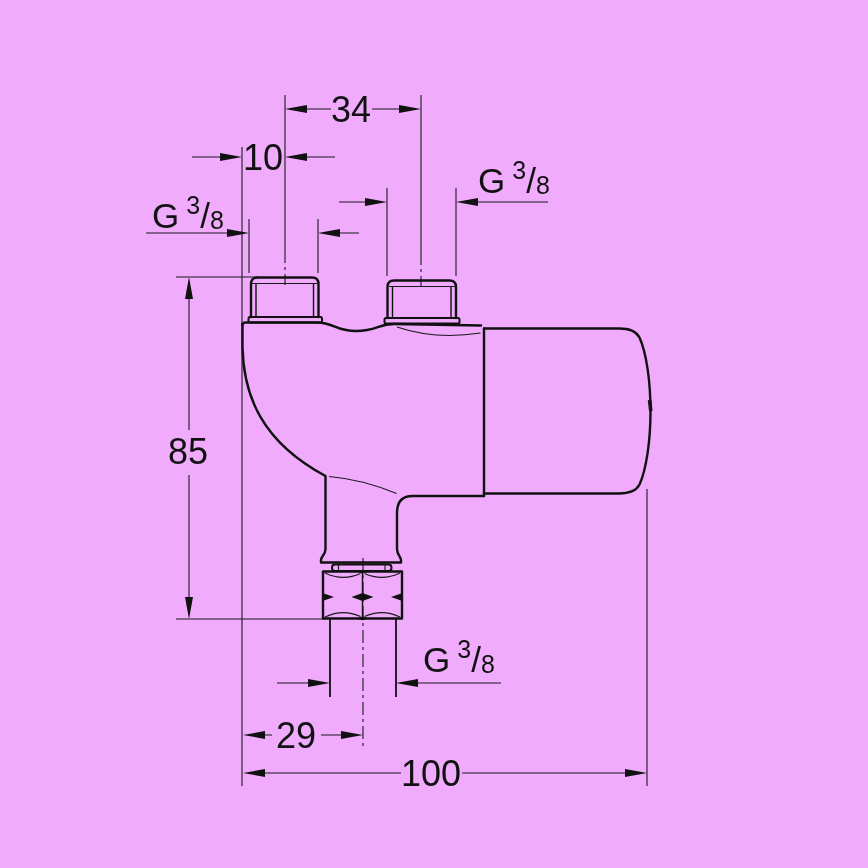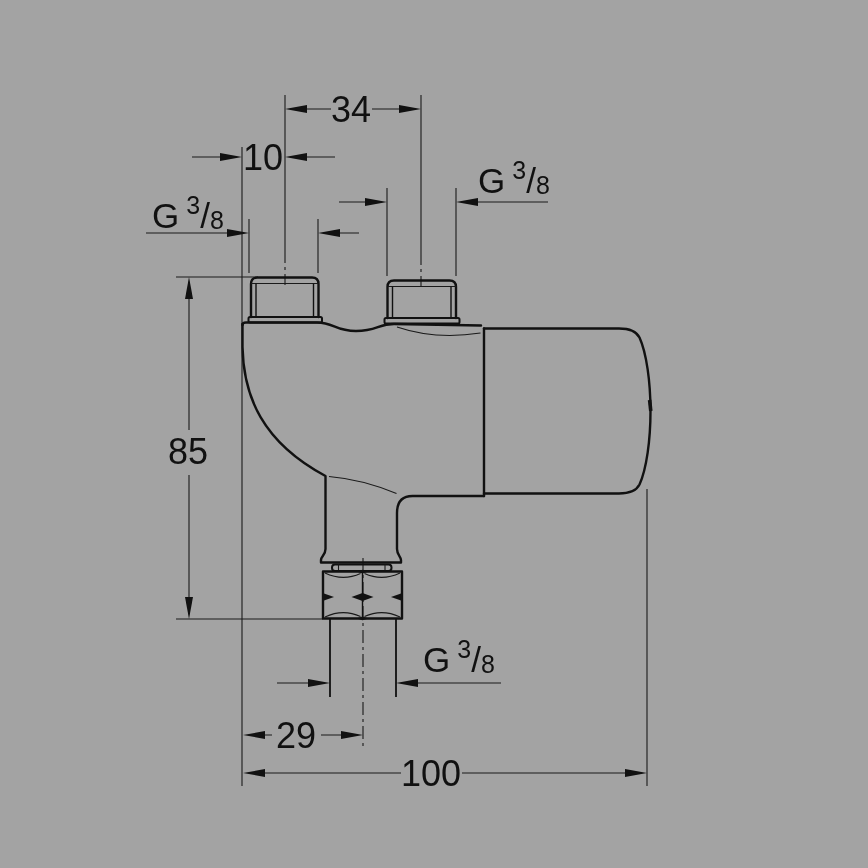--- a/index.html
+++ b/index.html
@@ -1,16 +1,16 @@
 <!DOCTYPE html>
 <html><head>
 <meta charset="utf-8">
 <style>
   html,body{margin:0;padding:0;background:#ffffff;}
-  .stage{position:relative;width:868px;height:868px;background:#a3a3a3;overflow:hidden;}
+  .stage{position:relative;width:868px;height:868px;background:#f0abfc;overflow:hidden;}
   svg{display:block;}
   .heavy{fill:none;stroke:#111;stroke-width:2.4;stroke-linejoin:round;stroke-linecap:round;}
   .heavy2{fill:none;stroke:#111;stroke-width:2;stroke-linejoin:round;}
   .med{fill:none;stroke:#111;stroke-width:1.4;}
   .thin{fill:none;stroke:#1a1a1a;stroke-width:1.1;}
   .cl{fill:none;stroke:#1a1a1a;stroke-width:1.1;stroke-dasharray:13 4 3 4;}
   .arr{fill:#111;stroke:none;}
   .dimtext{font-family:"Liberation Sans","DejaVu Sans",sans-serif;font-size:36px;fill:#111;}
   .gtext{font-family:"Liberation Sans","DejaVu Sans",sans-serif;font-size:35px;fill:#111;}
   .gsub{font-size:25px;}

